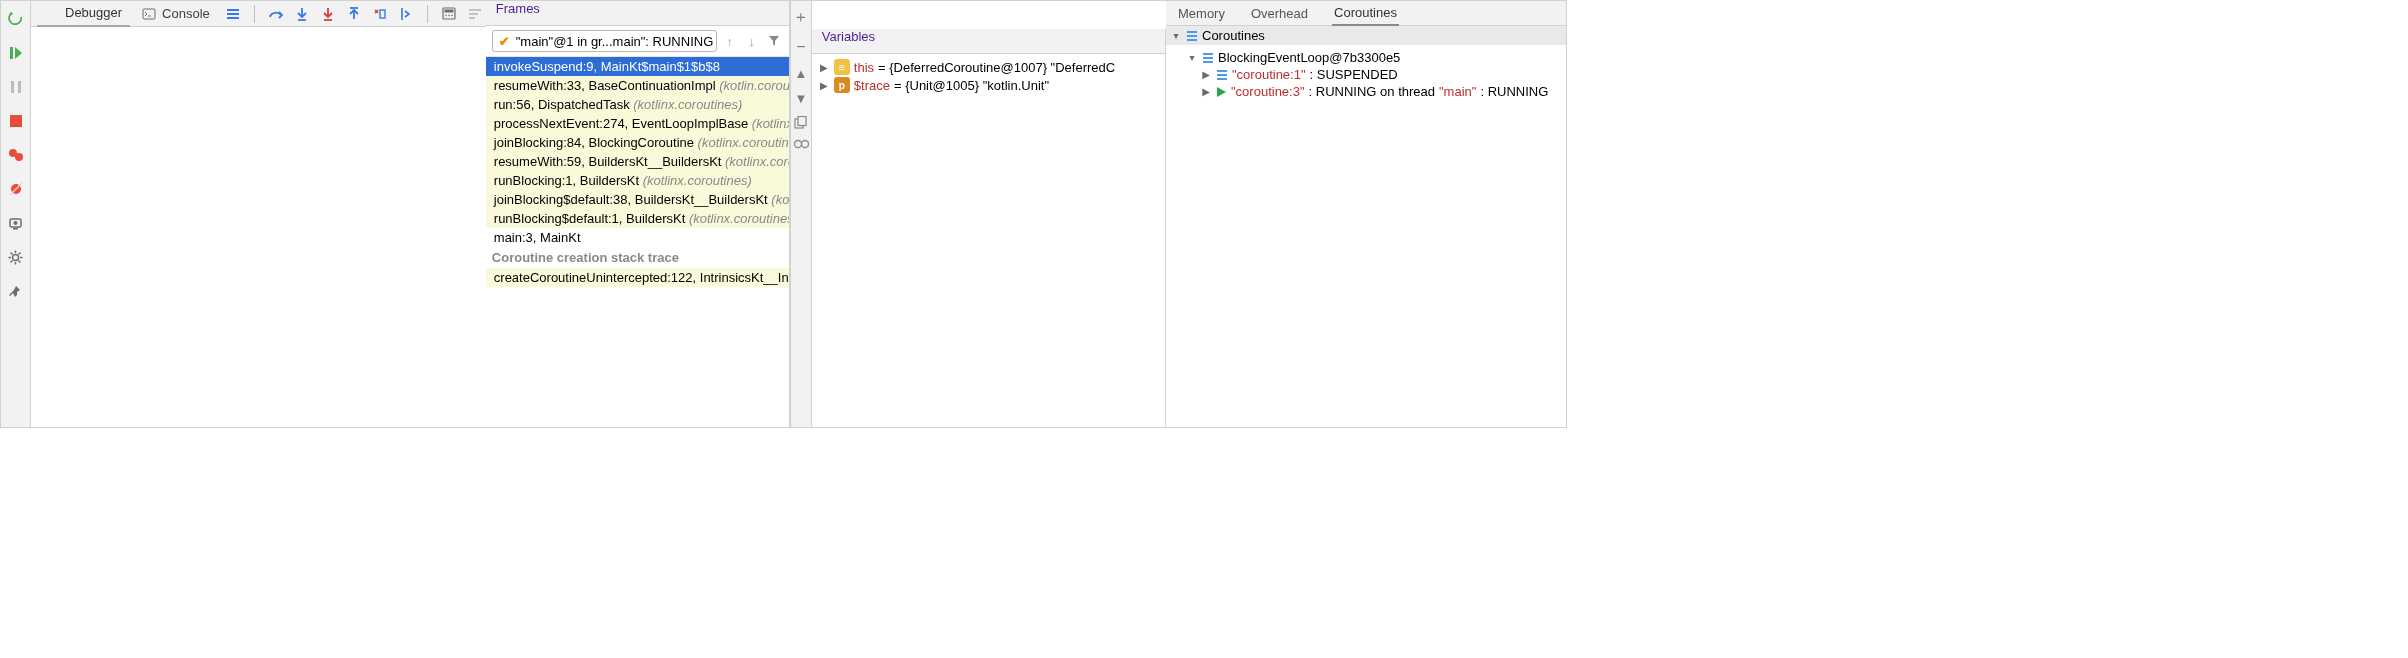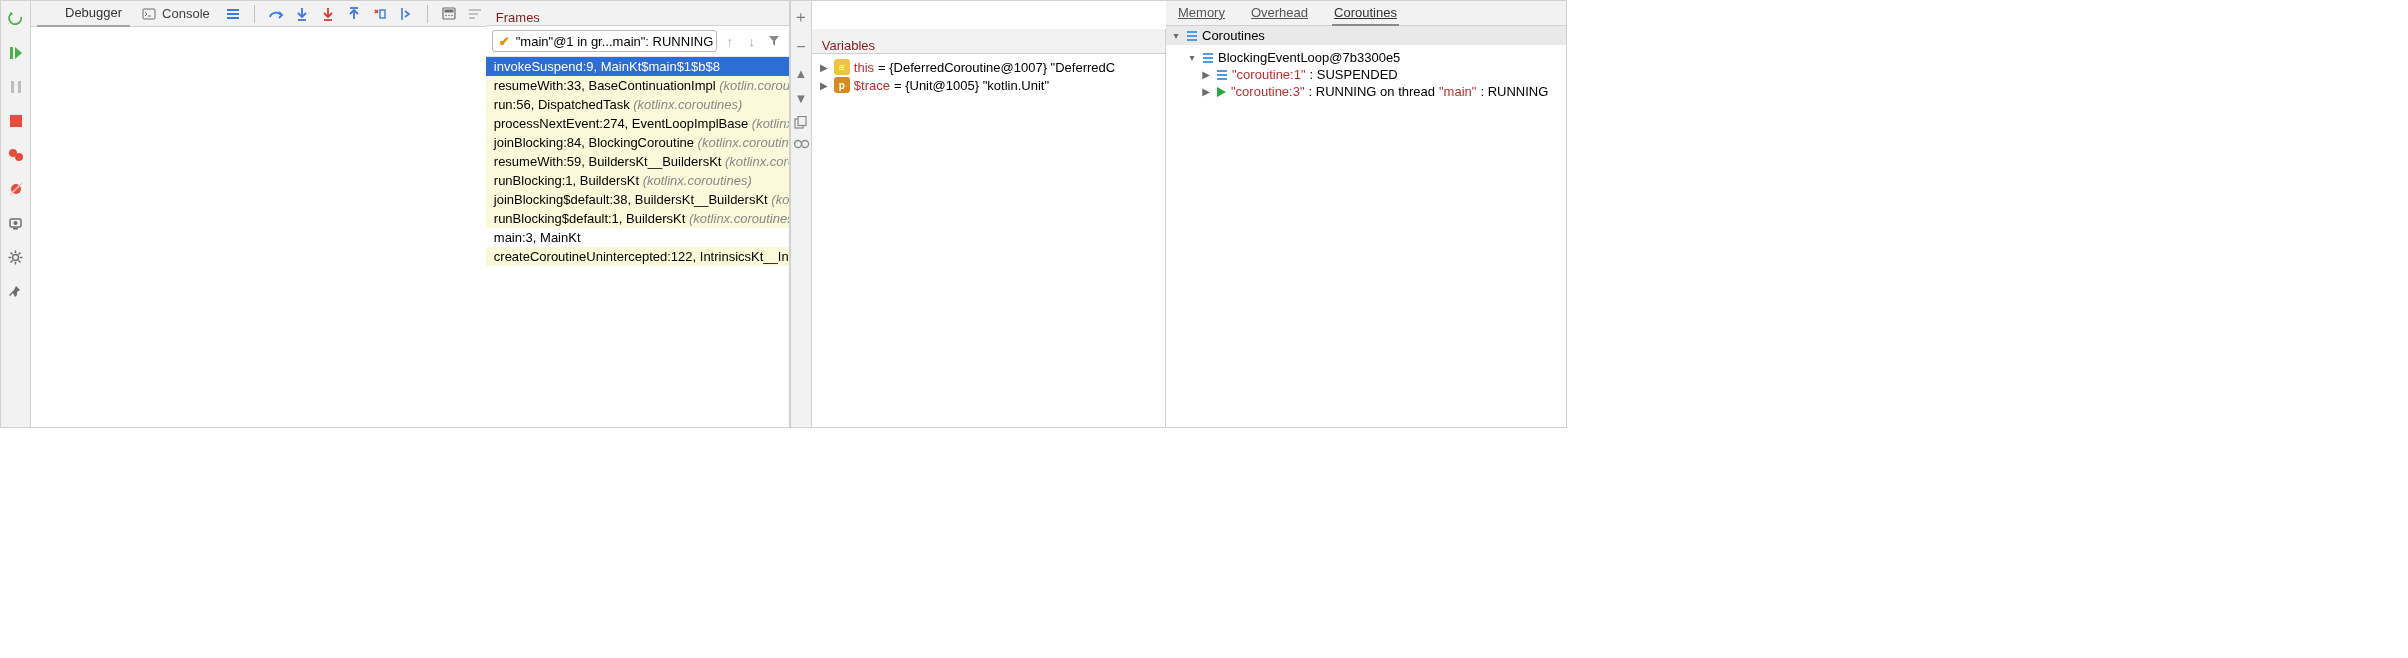--- a/index.html
+++ b/index.html
@@ -78,35 +78,35 @@
     border-right: 1px solid #d1d1d1;
   }
   .pane:last-child { border-right:none; }
   .pane-frames { width: 304px; }
   .pane-vars { flex:1;margin-top:28px; }
   .pane-right { width: 400px; }
   .pane-header {
     height: 25px;
     background: #f2f2f2;
     border-bottom: 1px solid #d1d1d1;
-    display:flex; align-items:flex-end;
+    display:flex; align-items:flex-start;
     padding-left: 10px;
-    color:#7f1d1d;
+    color:#4c1d95;
   }
   
   .rtabs {
     height: 25px;
     background: #f2f2f2;
     border-bottom: 1px solid #d1d1d1;
     display:flex;
     align-items:center;
     padding-left: 10px;
     gap: 22px;
   }
-  .rtab { color:#555; cursor:pointer; padding: 4px 2px; height:25px; display:flex; align-items:flex-start;text-decoration:underline;}
+  .rtab { color:#555; cursor:pointer; padding: 4px 2px; height:25px; display:flex; align-items:center;}
   .rtab.active { font-weight:500; color:#333; border-bottom: 2px solid #8a8a8a;}
   
   .thread-row {
     display:flex; align-items:center;
     gap:4px;
     padding: 4px 6px;
     background:#fff;
     border-bottom:1px solid #e6e6e6;
   }
   .thread-select {
@@ -359,20 +359,21 @@
           <div class="frame-row selected"><span>invokeSuspend:9, MainKt$main$1$b$8</span><span class="pkg"></span></div>
           <div class="frame-row dim"><span>resumeWith:33, BaseContinuationImpl </span><span class="pkg">(kotlin.corouti</span></div>
           <div class="frame-row dim"><span>run:56, DispatchedTask </span><span class="pkg">(kotlinx.coroutines)</span></div>
           <div class="frame-row dim"><span>processNextEvent:274, EventLoopImplBase </span><span class="pkg">(kotlinx.c</span></div>
           <div class="frame-row dim"><span>joinBlocking:84, BlockingCoroutine </span><span class="pkg">(kotlinx.coroutine</span></div>
           <div class="frame-row dim"><span>resumeWith:59, BuildersKt__BuildersKt </span><span class="pkg">(kotlinx.corou</span></div>
           <div class="frame-row dim"><span>runBlocking:1, BuildersKt </span><span class="pkg">(kotlinx.coroutines)</span></div>
           <div class="frame-row dim"><span>joinBlocking$default:38, BuildersKt__BuildersKt </span><span class="pkg">(kotli</span></div>
           <div class="frame-row dim"><span>runBlocking$default:1, BuildersKt </span><span class="pkg">(kotlinx.coroutines)</span></div>
           <div class="frame-row"><span>main:3, MainKt</span><span class="pkg"></span></div>
+          <div class="stack-header">Coroutine creation stack trace</div>
           <div class="frame-row dim"><span>createCoroutineUnintercepted:122, IntrinsicsKt__Intri</span></div>
         </div>
       </div>
 
       <div class="gutter">
         <div style="font-size:16px;cursor:pointer;">＋</div>
         <div style="font-size:16px;cursor:pointer;">−</div>
         <div style="cursor:pointer;">▲</div>
         <div style="cursor:pointer;">▼</div>
         <div style="cursor:pointer;">

